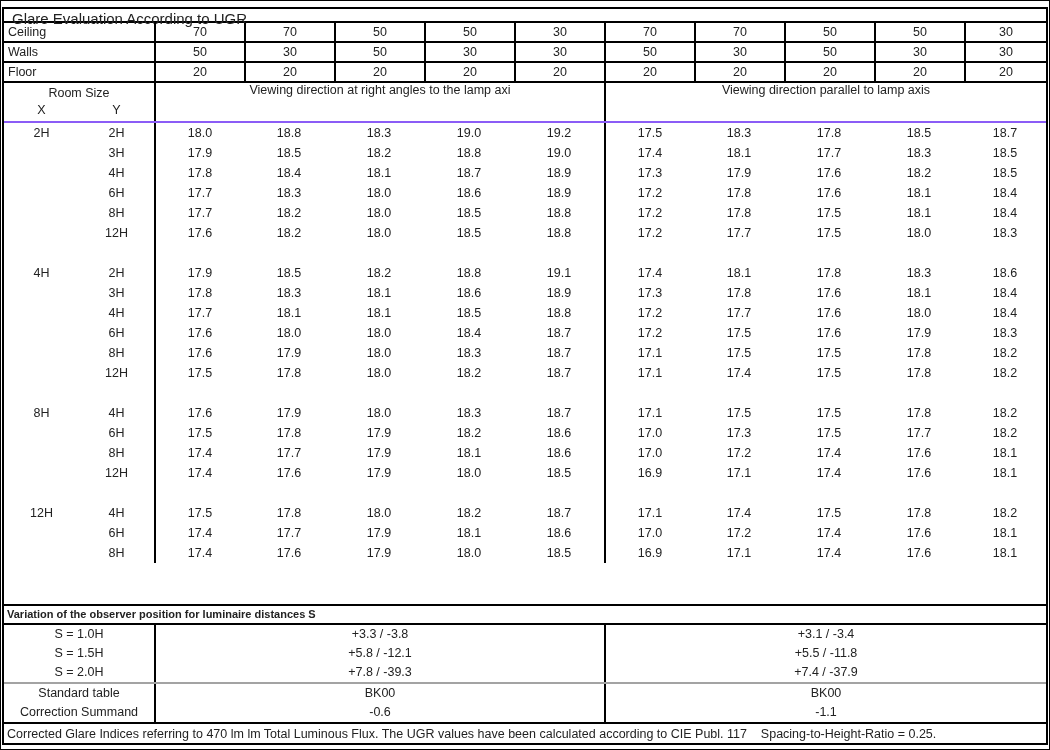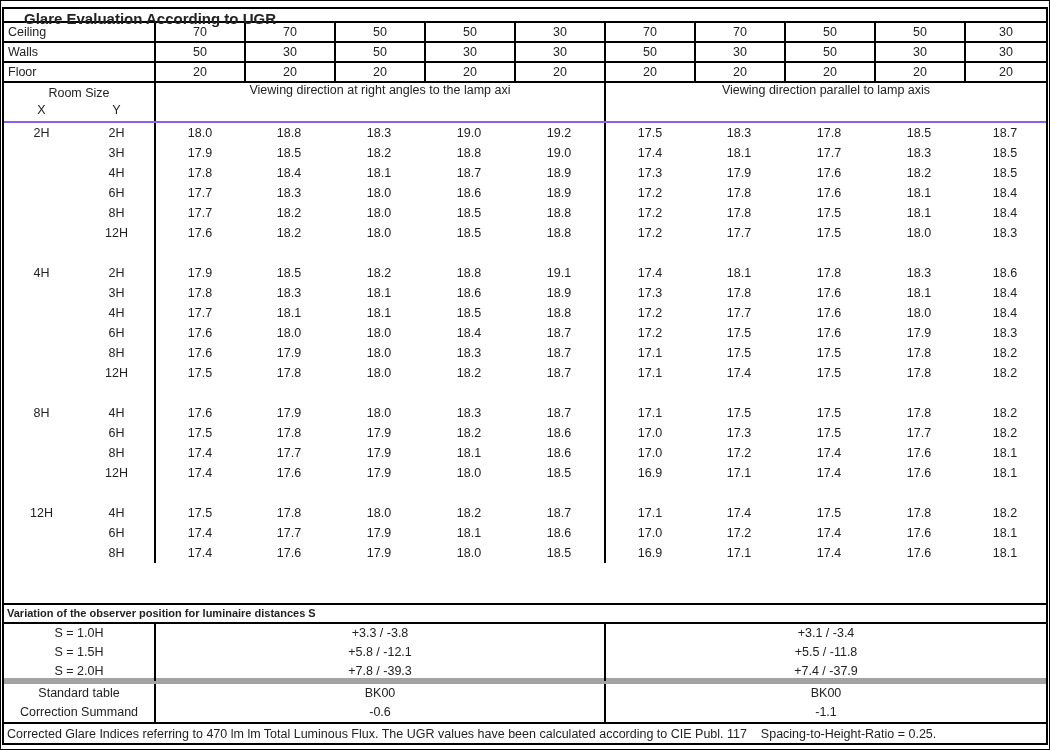--- a/index.html
+++ b/index.html
@@ -2,40 +2,40 @@
 <html><head>
 <meta charset="utf-8">
 <style>
   html,body{margin:0;padding:0;background:#fff;}
   .canvas{position:relative;width:1050px;height:750px;background:#fff;
           font-family:"Liberation Sans","DejaVu Sans",sans-serif;color:#222;}
   .outer-frame{position:absolute;inset:0;border:1px solid #000;box-sizing:border-box;}
   .table-frame{position:absolute;left:2px;top:7px;width:1046px;height:738px;
                border:2px solid #000;box-sizing:border-box;display:flex;flex-direction:column;background:#fff;}
   .title-row{box-sizing:border-box;height:14px;border-bottom:2px solid #000;
-             font-weight:bold;font-size:15px;line-height:19px;padding-left:20px;}
+             font-weight:normal;font-size:15px;line-height:19px;padding-left:8px;}
   .grid-surface{box-sizing:border-box;display:grid;grid-template-columns:150px repeat(9,90px) 1fr;
                 height:20px;border-bottom:2px solid #000;font-size:12.5px;line-height:18px;}
   .cell{box-sizing:border-box;overflow:hidden;}
   .lbl{padding-left:4px;text-align:left;}
   .val{text-align:center;}
   .bl{border-left:2px solid #000;}
   .header-row{box-sizing:border-box;display:grid;grid-template-columns:150px 450px 1fr;
               height:40px;border-bottom:2px solid #8b5cf6;font-size:12.5px;}
   .roomsize{display:flex;flex-direction:column;}
   .rs-top{height:20px;line-height:20px;text-align:center;}
   .rs-xy{display:grid;grid-template-columns:75px 75px;height:18px;line-height:15px;text-align:center;}
   .halfhead{border-left:2px solid #000;text-align:center;padding-top:0;}
   .data-area{box-sizing:border-box;height:556px;border-bottom:2px solid #000;font-size:12.5px;}
   .drow{display:grid;grid-template-columns:75px 75px repeat(9,90px) 1fr;height:20px;line-height:20px;}
   .xcol,.ycol{text-align:center;}
   .var-row{box-sizing:border-box;height:20px;border-bottom:2px solid #000;
            font-size:11px;line-height:17px;padding-left:3px;font-weight:bold;}
   .s-sect{box-sizing:border-box;display:grid;grid-template-rows:repeat(3,1fr);
-          height:60px;border-bottom:6px solid #a3a3a3;font-size:12.5px;}
+          height:60px;border-bottom:2px solid #a3a3a3;font-size:12.5px;}
   .std-sect{box-sizing:border-box;display:grid;grid-template-rows:repeat(2,1fr);
             height:40px;border-bottom:2px solid #000;font-size:12.5px;}
   .srow{display:grid;grid-template-columns:150px 450px 1fr;}
   .srow .cell{text-align:center;line-height:19px;}
   .footer-row{flex:1;box-sizing:border-box;font-size:12.5px;line-height:17px;
               padding:2px 0 0 3px;white-space:pre-wrap;}
 </style>
 </head>
 <body>
 

